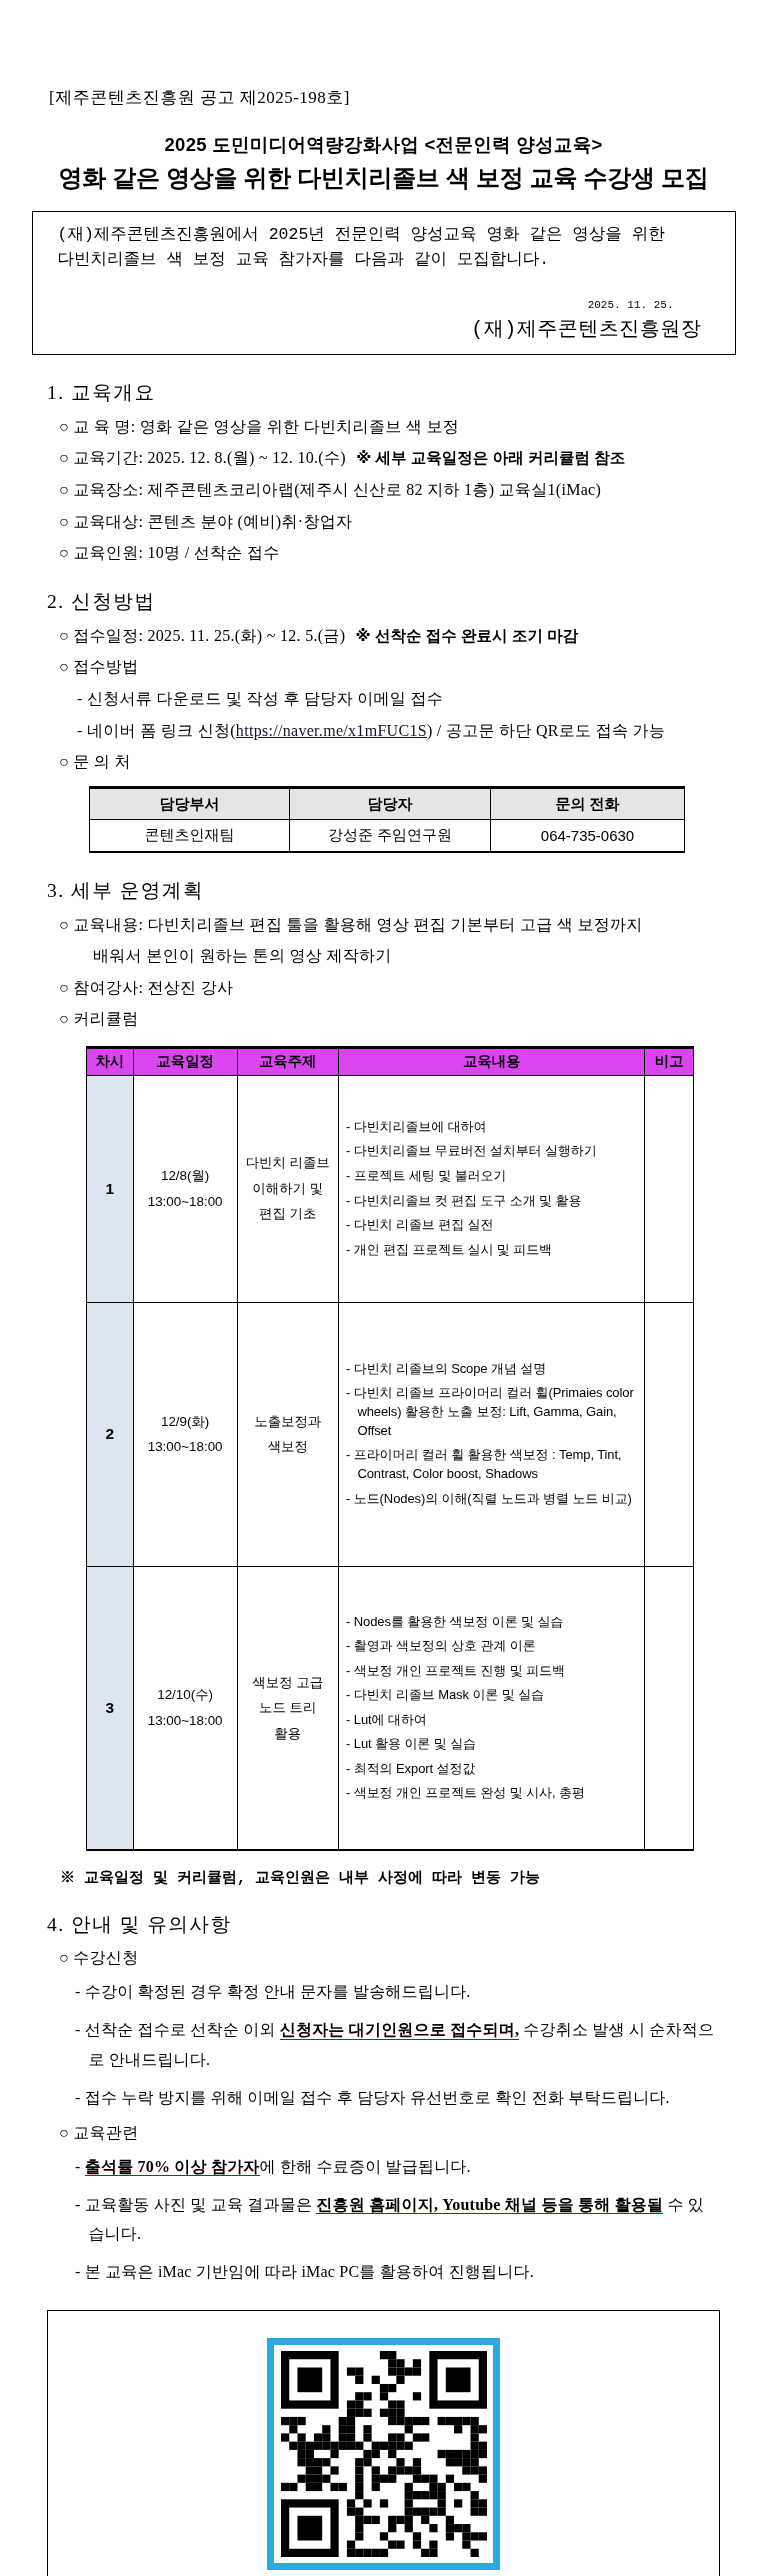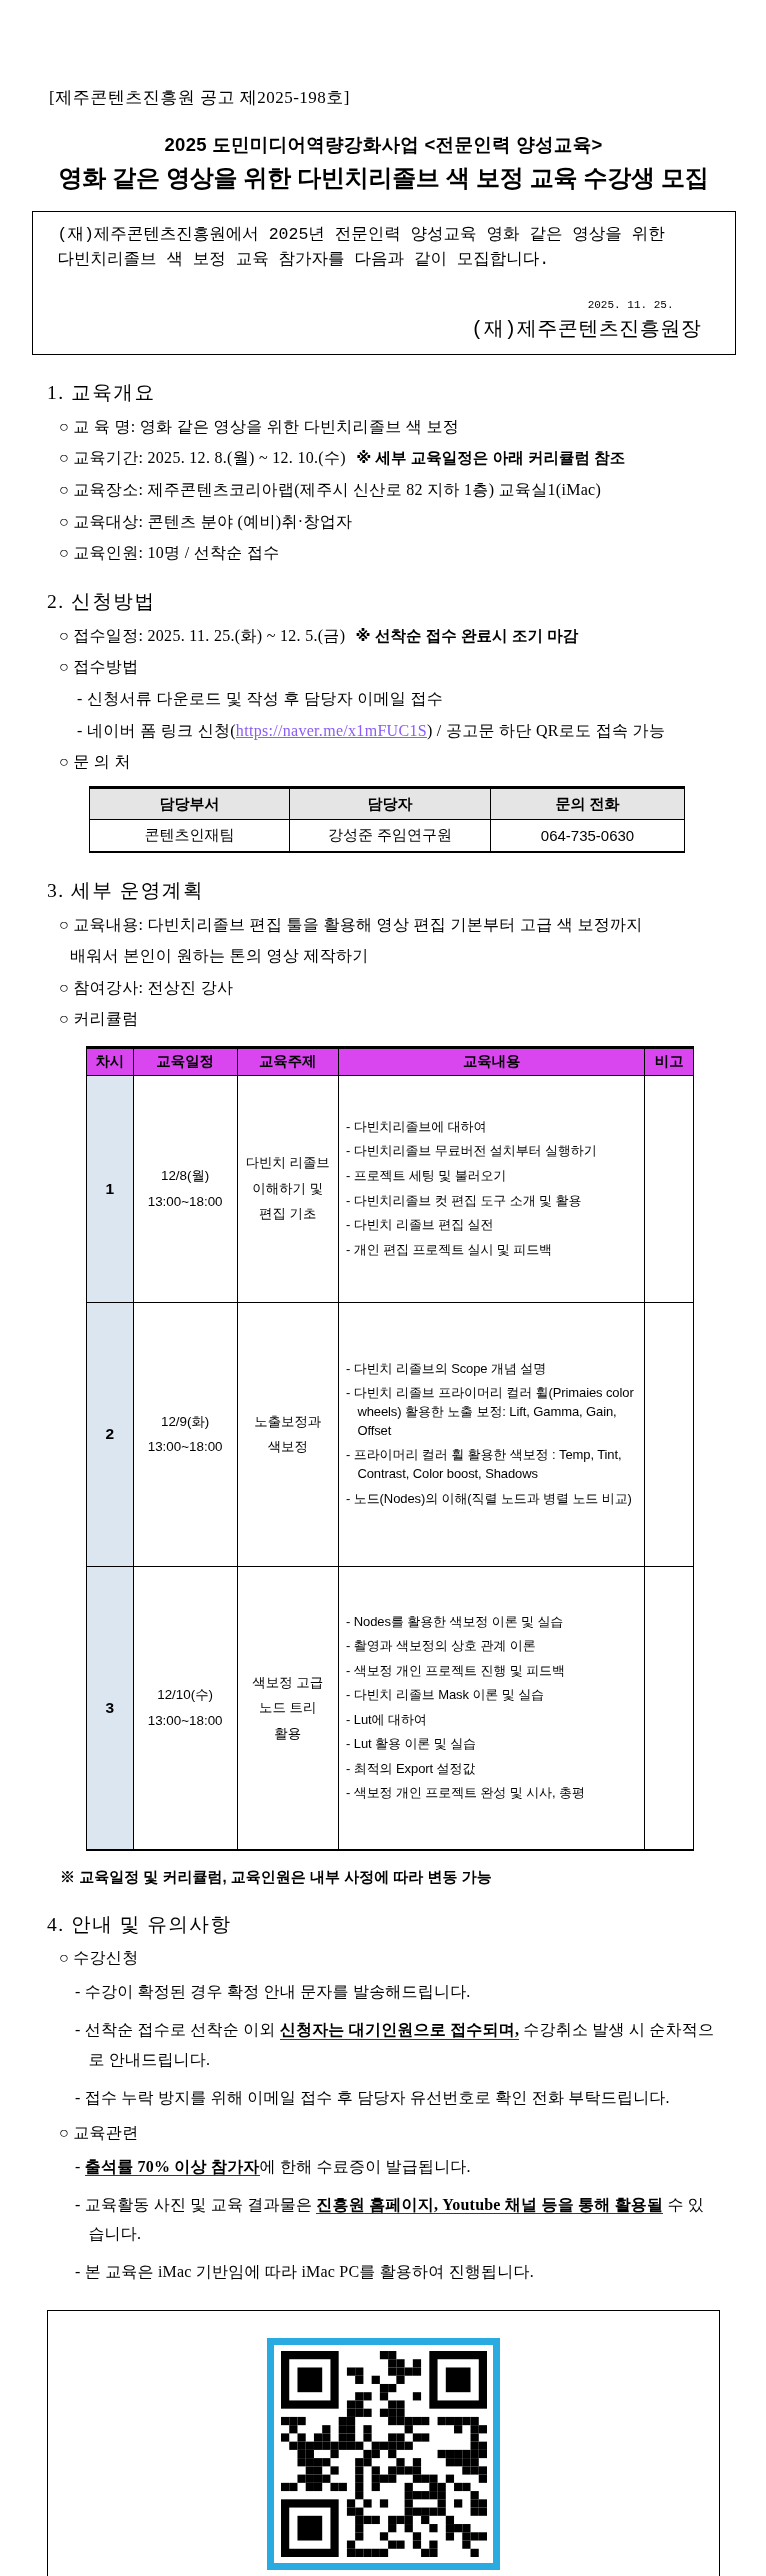--- a/index.html
+++ b/index.html
@@ -30,26 +30,26 @@
     border: 1px solid #000;
     padding: 11.3px 25px 12.4px 25px;
     font-family: Liberation Mono, monospace;
   }
   .intro-text { font-size: 16.5px; line-height: 1.5; white-space: pre-line; }
   .intro-date { margin-top: 27px; text-align: right; font-size: 11px; padding-right: 36px; }
   .intro-sign { margin-top: 3.1px; text-align: right; font-size: 20px; padding-right: 8.2px; letter-spacing: 0.5px; }
   .h-sec { margin: 24px 0 0 47px; font-size: 19.6px; letter-spacing: 1.5px; }
   .item { margin: 10.8px 0 0 59px; font-size: 16px; line-height: 1.3; letter-spacing: 0.3px; }
   .item.sub { margin-left: 77px; }
-  .item.cont2 { margin-left: 70px; }
+  .item.cont2 { margin-left: 93px; }
   .note {
     font-family: "Liberation Sans", "DejaVu Sans", sans-serif;
     font-weight: bold; font-size: 15.5px; margin-left: 10.3px; letter-spacing: 0;
   }
-  .link { color: #8b5cf6; text-decoration: underline; cursor: pointer; }
+  .link { color: #0f172a; text-decoration: underline; cursor: pointer; }
   table { border-collapse: collapse; }
   
   .contact {
     margin: 13.4px 0 0 89px; width: 596px;
     border: 1px solid #000; border-top: 3.1px solid #000; border-bottom: 2.1px solid #000;
     font-family: "Liberation Sans", "DejaVu Sans", sans-serif;
   }
   .contact th {
     background: #e5e5e5; border: 1px solid #000;
     height: 32px; font-size: 15px; font-weight: bold; text-align: center; vertical-align: middle;
@@ -78,21 +78,21 @@
   .curr td.cont { padding: 8.2px 5.2px 8.2px 7.2px; }
   .cb {
     font-size: 13px; line-height: 1.45; margin: 5.7px 0;
     padding-left: 11.3px; text-indent: -11.3px; letter-spacing: -0.1px;
   }
   .tr1 { height: 227px; }
   .tr2 { height: 264px; }
   .tr3 { height: 284px; }
   .tnote {
     margin: 16.5px 0 0 60px;
-    font-family: Liberation Sans, sans-serif;
+    font-family: Liberation Mono, monospace;
     font-weight: bold; font-size: 15px;
   }
   .n4 {
     margin: 8.2px 0 0 75px; width: 645px;
     font-size: 16px; line-height: 1.85;
     padding-left: 13.4px; text-indent: -13.4px; letter-spacing: 0.2px;
   }
   .hl { font-weight: bold; border-bottom: 1.5px solid #c00000; padding-bottom: 0.5px; }
   
   .qr-box {

